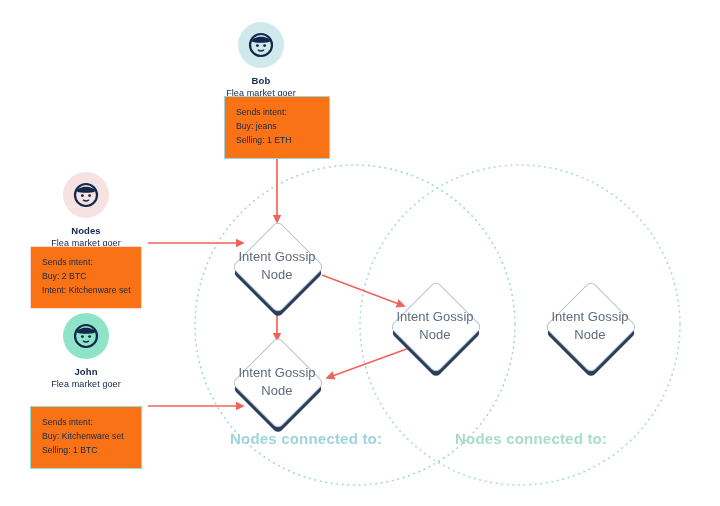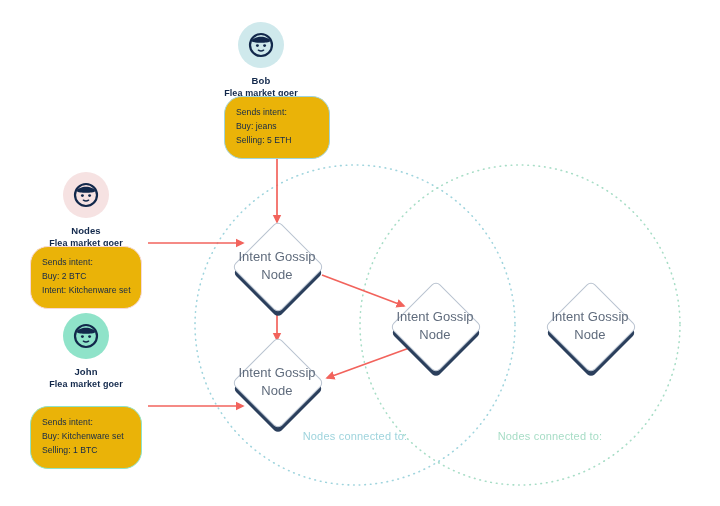--- a/index.html
+++ b/index.html
@@ -46,29 +46,28 @@
     font-weight: bold;
     color: #12284b;
     margin-top: 7px;
     letter-spacing: 0.1px;
   }
   .actor-role {
     font-size: 9px;
     color: #12284b;
     margin-top: 2px;
     letter-spacing: 0.1px;
-    font-weight: bold;
   }
 
   
   .intent-card {
     position: absolute;
     box-sizing: border-box;
-    border-radius: 18px;
-    background: #eab308;
+    border-radius: 0;
+    background: #f97316;
     padding: 9px 11px 10px 11px;
     font-size: 8.6px;
     line-height: 1.62;
     color: #12284b;
     letter-spacing: 0.05px;
   }
   .intent-card .line { white-space: nowrap; }
 
   
   .node {
@@ -97,24 +96,24 @@
     font-size: 13px;
     line-height: 1.35;
     color: #5f6b7c;
     letter-spacing: 0.05px;
     pointer-events: none;
   }
 
   
   .circle-caption {
     position: absolute;
-    text-align: center;
-    font-size: 11px;
+    text-align: left;
+    font-size: 15px;
     line-height: 1.5;
-    font-weight: normal;
+    font-weight: bold;
     letter-spacing: 0.2px;
   }
   .cap-berlin { color: #9fd4dd; }
   .cap-nft    { color: #a7ddc6; }
 </style>
 </head>
 <body>
 
 <div id="canvas">
 
@@ -153,21 +152,21 @@
         <path d="M11.4 19.2 Q14 20.8, 16.6 19.2" fill="none" stroke="#12284b" stroke-width="1.5" stroke-linecap="round"></path>
       </svg>
     </div>
     <div class="actor-name">Bob</div>
     <div class="actor-role">Flea market goer</div>
   </div>
 
   <div class="intent-card" style="left:224px; top:96px; width:106px; border:1px solid #9fd4dd;">
     <div class="line">Sends intent:</div>
     <div class="line">Buy: jeans</div>
-    <div class="line">Selling: 5 ETH</div>
+    <div class="line">Selling: 1 ETH</div>
   </div>
 
   <div class="actor" style="left:36px; top:172px; width:100px;">
     <div class="avatar" style="background:#f6e2e2;">
       <svg width="28" height="28" viewBox="0 0 28 28">
         <circle cx="14" cy="14" r="11" fill="none" stroke="#12284b" stroke-width="2.2"></circle>
         <path d="M4.6 10.2 C6.5 4.2, 21.5 4.2, 23.4 10.2 C21 12.3, 7 12.3, 4.6 10.2 Z" fill="#12284b"></path>
         <circle cx="10.4" cy="14.6" r="1.45" fill="#12284b"></circle>
         <circle cx="17.6" cy="14.6" r="1.45" fill="#12284b"></circle>
         <path d="M11.4 19.2 Q14 20.8, 16.6 19.2" fill="none" stroke="#12284b" stroke-width="1.5" stroke-linecap="round"></path>

